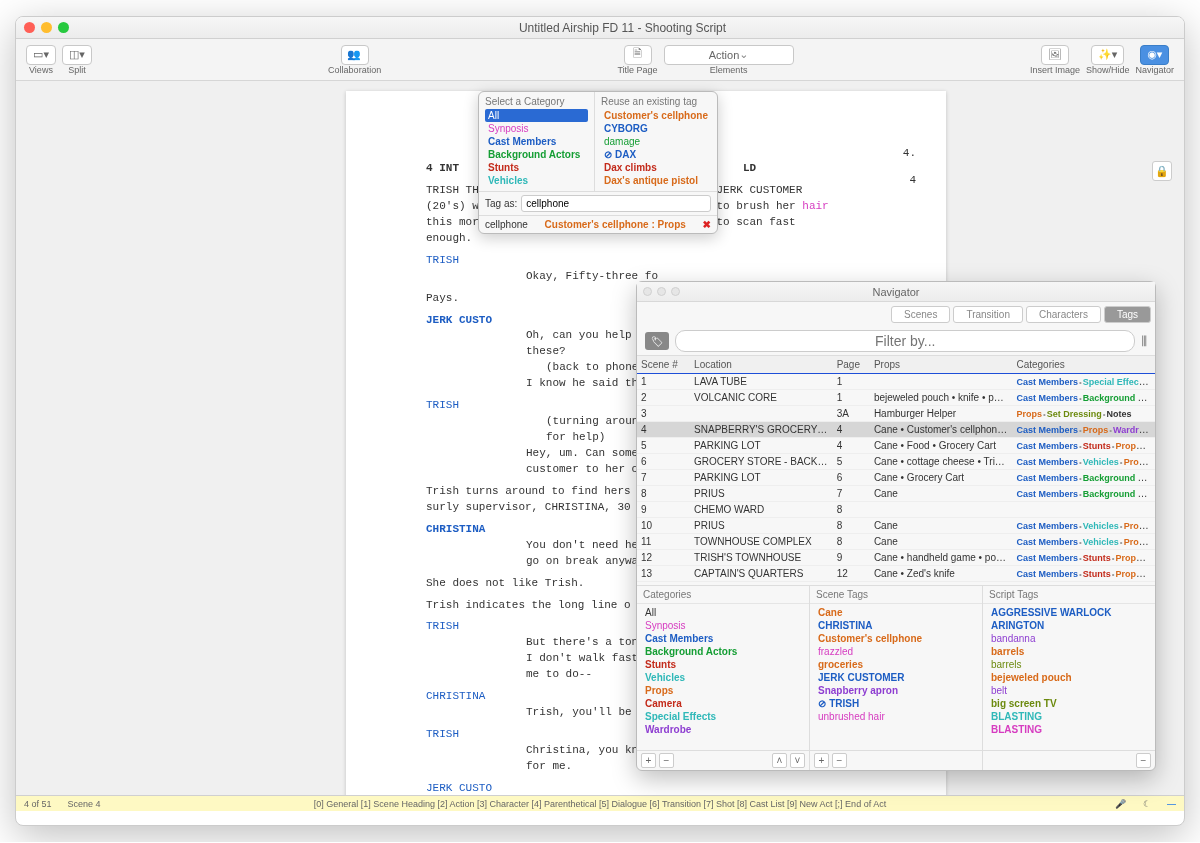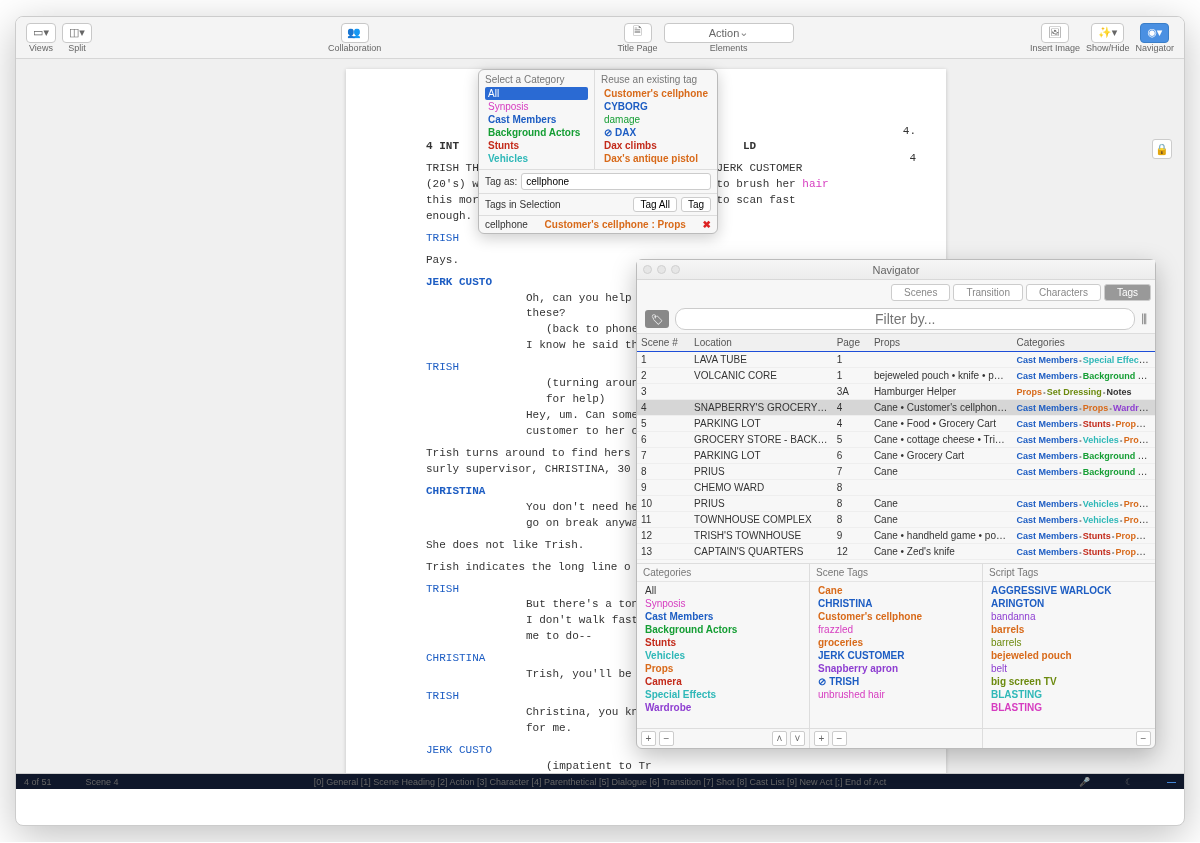--- a/index.html
+++ b/index.html
@@ -55,37 +55,45 @@
 .nav-col { flex:1; border-right:1px solid #ddd; display:flex; flex-direction:column; overflow:hidden;}
 .nav-col:last-child{border-right:none;}
 .nav-col-head { font-size:10px; color:#777; padding:3px 6px; border-bottom:1px solid #e5e5e5;}
 .nav-col-body { flex:1; overflow:auto; padding:2px 6px;}
 .nav-col-item { padding:1px 2px; font-size:10px; white-space:nowrap; }
 .nav-foot { display:flex; border-top:1px solid #ddd; }
 .nav-foot-col { flex:1; border-right:1px solid #ddd; padding:2px 4px; display:flex; align-items:center; gap:3px; font-size:11px; color:#666;}
 .nav-foot-col:last-child{border-right:none;}
 .sqbtn { width:15px; height:15px; border:1px solid #ccc; border-radius:2px; background:#fff; display:flex; align-items:center; justify-content:center; font-size:10px;}
 
-.statusbar { position:absolute; bottom:0; left:0; right:0; height:16px; background:#0f172a; border-top:1px solid #d0d0d0; display:flex; align-items:center; font-size:9px; color:#666; padding:0 8px; gap:34px;}
+.statusbar { position:absolute; bottom:0; left:0; right:0; height:16px; background:#fef9c3; border-top:1px solid #d0d0d0; display:flex; align-items:center; font-size:9px; color:#666; padding:0 8px; gap:16px;}
 .status-center { position:absolute; left:50%; transform:translateX(-50%);}
 
 .c-magenta{color:#d63cc0;} .c-blue{color:#1d5dc3;} .c-green{color:#159e34;} .c-red{color:#c32a1a;} .c-teal{color:#2fb8b8;} .c-orange{color:#d86a1a;} .c-purple{color:#8e3ed1;} .c-olive{color:#6c8a0e;}
 .bg-sel{background:#2a6ad3; color:#fff;}
 .bold{font-weight:bold;}
 .pagenum { position:absolute; font-family:"Courier New",monospace;}
 .stripe { position:absolute; background:#cfe5f8; }
 
 .cat-chip { display:inline; font-weight:bold; font-size:9px; }
 .dotsep{ color:#999; font-size:8px; padding:0 1px;}
 </style>
 </head>
 <body>
 
 <div class="window">
 
+  <div class="titlebar">
+    <div class="traffic">
+      <div class="dot red"></div>
+      <div class="dot yellow"></div>
+      <div class="dot green"></div>
+    </div>
+    <div class="title-text">Untitled Airship FD 11 - Shooting Script</div>
+  </div>
 
   <div class="toolbar">
     <div class="tb-group">
       <div class="tb-btn">▭▾</div>
       <span>Views</span>
     </div>
     <div class="tb-group">
       <div class="tb-btn">◫▾</div>
       <span>Split</span>
     </div>
@@ -131,20 +139,21 @@
       <span class="pagenum" style="right:30px; top:82px;">4</span>
 
       <div class="sceneh"><span>4    INT</span><span style="visibility:hidden">. SNAPBERRY'S GROCERY STORE - DAY - OUR WOR</span><span>LD</span></div>
       <div class="action">
         <span>TRISH THOMPSON, 40's, scans </span><span class="c-orange" style="text-decoration:underline dotted">groceries</span><span> for a JERK CUSTOMER</span><br>
         <span>(20's) who's on her </span><span style="background:#cfd6e0">cellphone</span><span>. Trish forgot to brush her </span><span class="c-magenta">hair</span><br>
         <span>this morning. She's </span><span class="c-magenta">frazzled</span><span> and struggling to scan fast</span><br>
         <span>enough.</span>
       </div>
       <div class="char">TRISH</div>
+      <div class="dial">Okay, Fifty-three fo</div>
       <div class="action">Pays.</div>
       <div class="char bold">JERK CUSTO</div>
       <div class="dial"><span>Oh, can you help me</span><br><span>these?</span></div>
       <div class="paren">(back to phone)</div>
       <div class="dial">I know he said that.</div>
       <div class="char">TRISH</div>
       <div class="paren"><span>(turning around</span><br><span>for help)</span></div>
       <div class="dial"><span>Hey, um. Can someone</span><br><span>customer to her car-</span></div>
       <div class="action"><span>Trish turns around to find hers</span><br><span>surly supervisor, CHRISTINA, 30</span></div>
       <div class="char bold">CHRISTINA</div>
@@ -186,25 +195,20 @@
               <div class="tp-item c-blue bold">⊘ DAX</div>
               <div class="tp-item c-red bold">Dax climbs</div>
               <div class="tp-item c-orange bold">Dax's antique pistol</div>
             </div>
         </div>
       </div>
       <div class="tp-row">
         <span>Tag as:</span>
         <input class="tp-input" value="cellphone" style="">
       </div>
-      <div class="tp-row">
-        <span style="flex:1">Tags in Selection</span>
-        <button class="tp-btn">Tag All</button>
-        <button class="tp-btn">Tag</button>
-      </div>
       <div class="tp-sel">
         <span>cellphone</span>
         <span class="c-orange bold" style="flex:1; text-align:center">Customer's cellphone : Props</span>
         <span class="tp-x">✖</span>
       </div>
     </div>
 
     <div class="navigator">
       <div class="nav-title">
         <div class="traffic">

